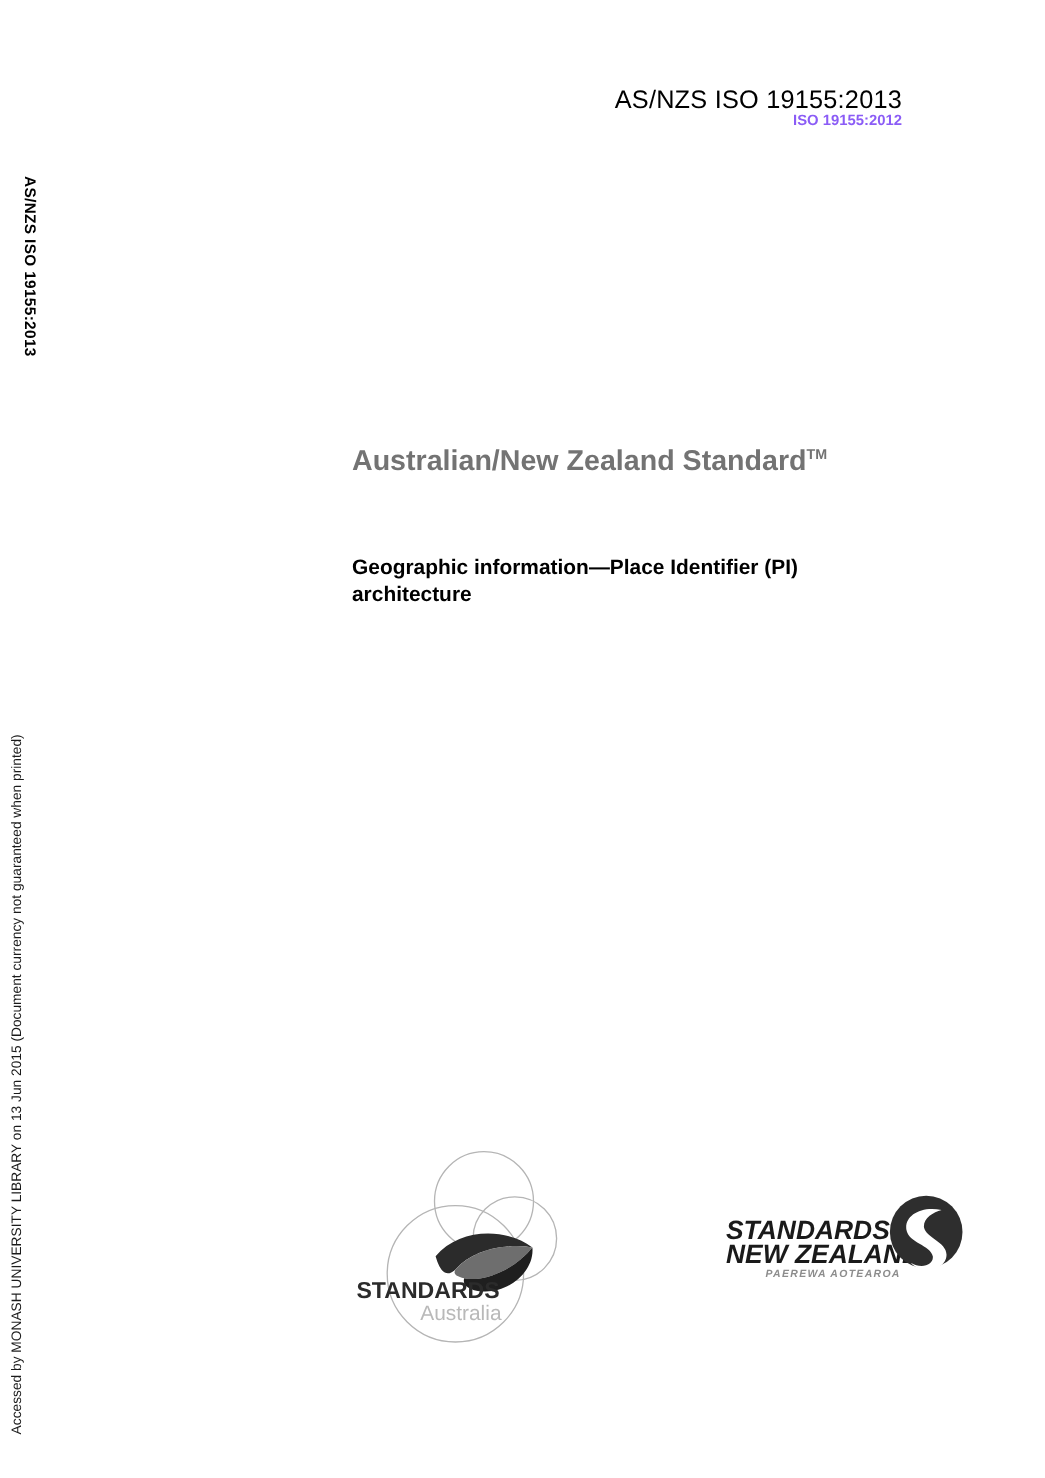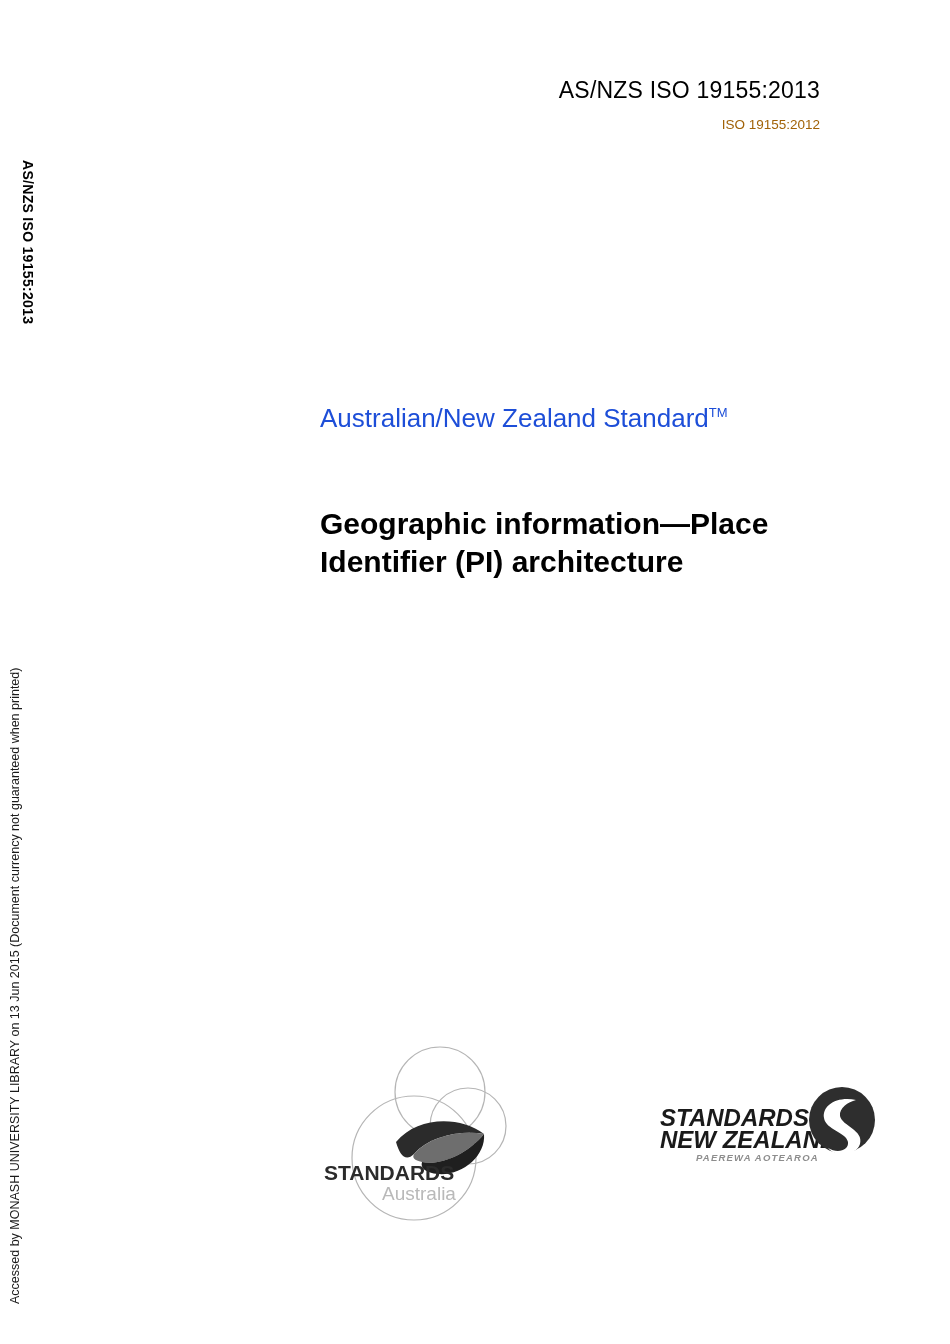--- a/index.html
+++ b/index.html
@@ -27,23 +27,24 @@
     text-align: right;
   }
   .header-main {
     font-size: 23px;
     letter-spacing: 0.2px;
     line-height: 1.1;
     color: #000;
   }
   .header-sub {
     font-size: 13.5px;
-    margin-top: 15px;
+    margin-top: 0;
     line-height: 1.1;
-    color: #a16207;
+    color: #8b5cf6;
+    font-weight: bold;
   }
 
   
   .spine-title {
     position: absolute;
     left: 20px;
     top: 160px;
     transform-origin: left top;
     transform: rotate(90deg) translate(0, -100%);
     font-size: 14px;
@@ -64,34 +65,35 @@
     white-space: nowrap;
     color: #1a1a1a;
   }
 
   
   .std-type {
     position: absolute;
     left: 320px;
     top: 403px;
     font-size: 26px;
-    color: #1d4ed8;
+    color: #737373;
     white-space: nowrap;
+    font-weight: bold;
   }
   .std-type .tm {
     font-size: 13px;
     vertical-align: super;
     letter-spacing: 0;
   }
   .doc-title {
     position: absolute;
     left: 320px;
     top: 505px;
     width: 480px;
-    font-size: 30px;
+    font-size: 19px;
     font-weight: bold;
     line-height: 1.26;
     color: #000;
   }
 
   
   .logo-sa {
     position: absolute;
     left: 318px;
     top: 1030px;

